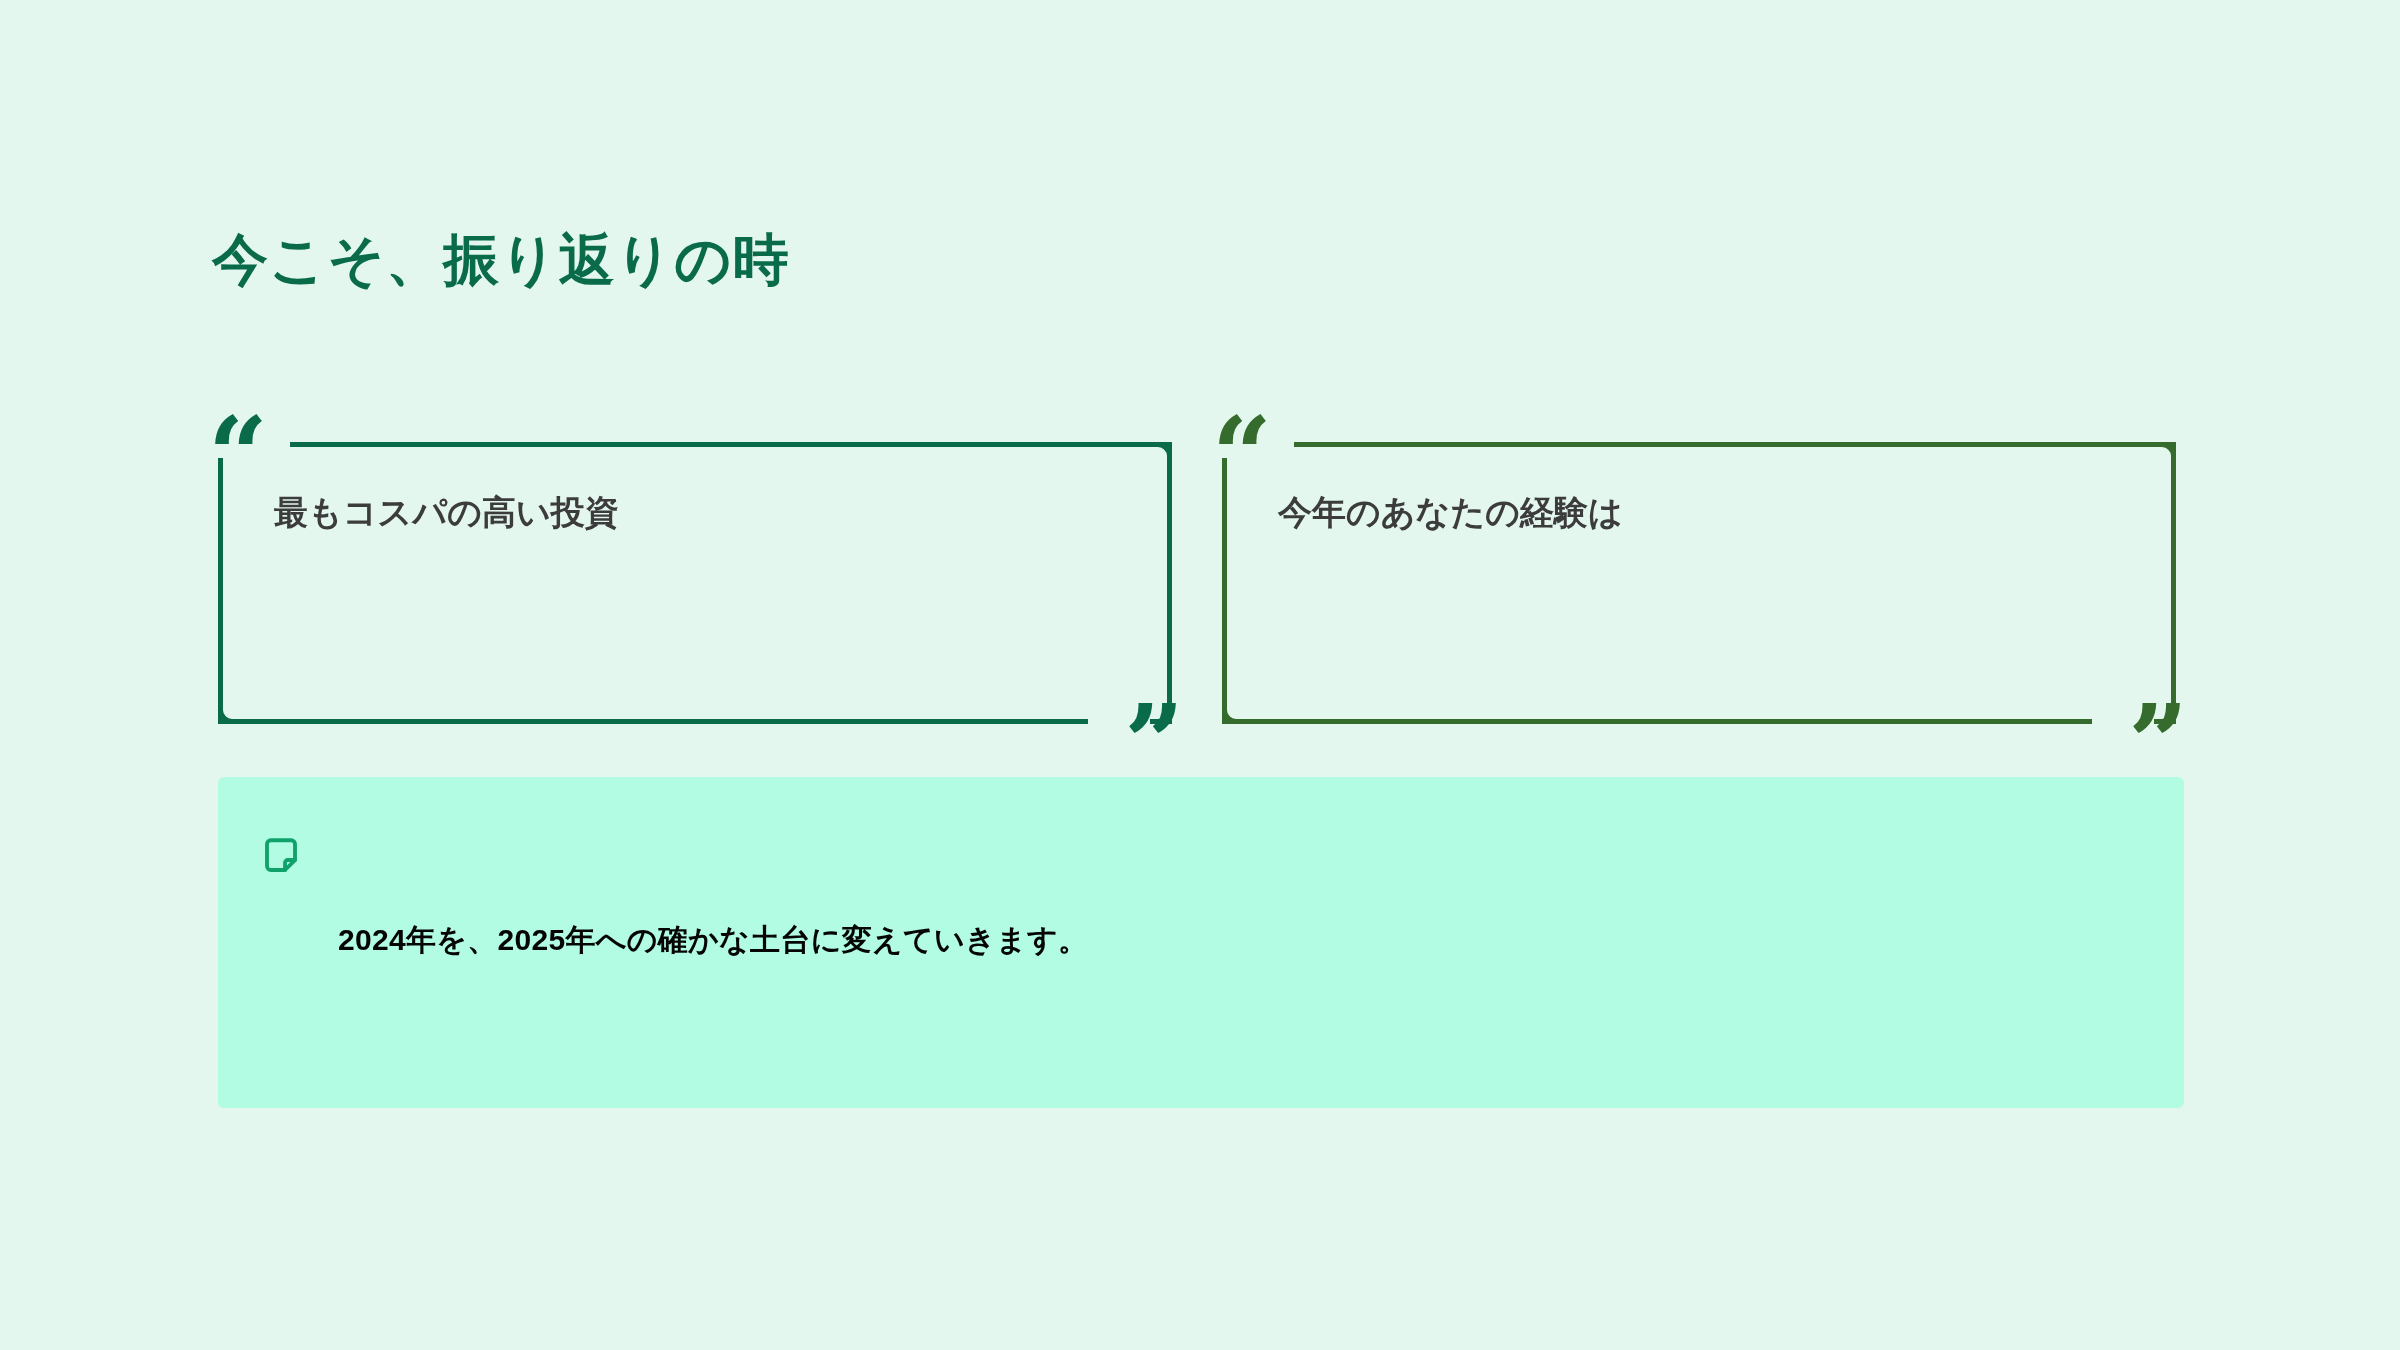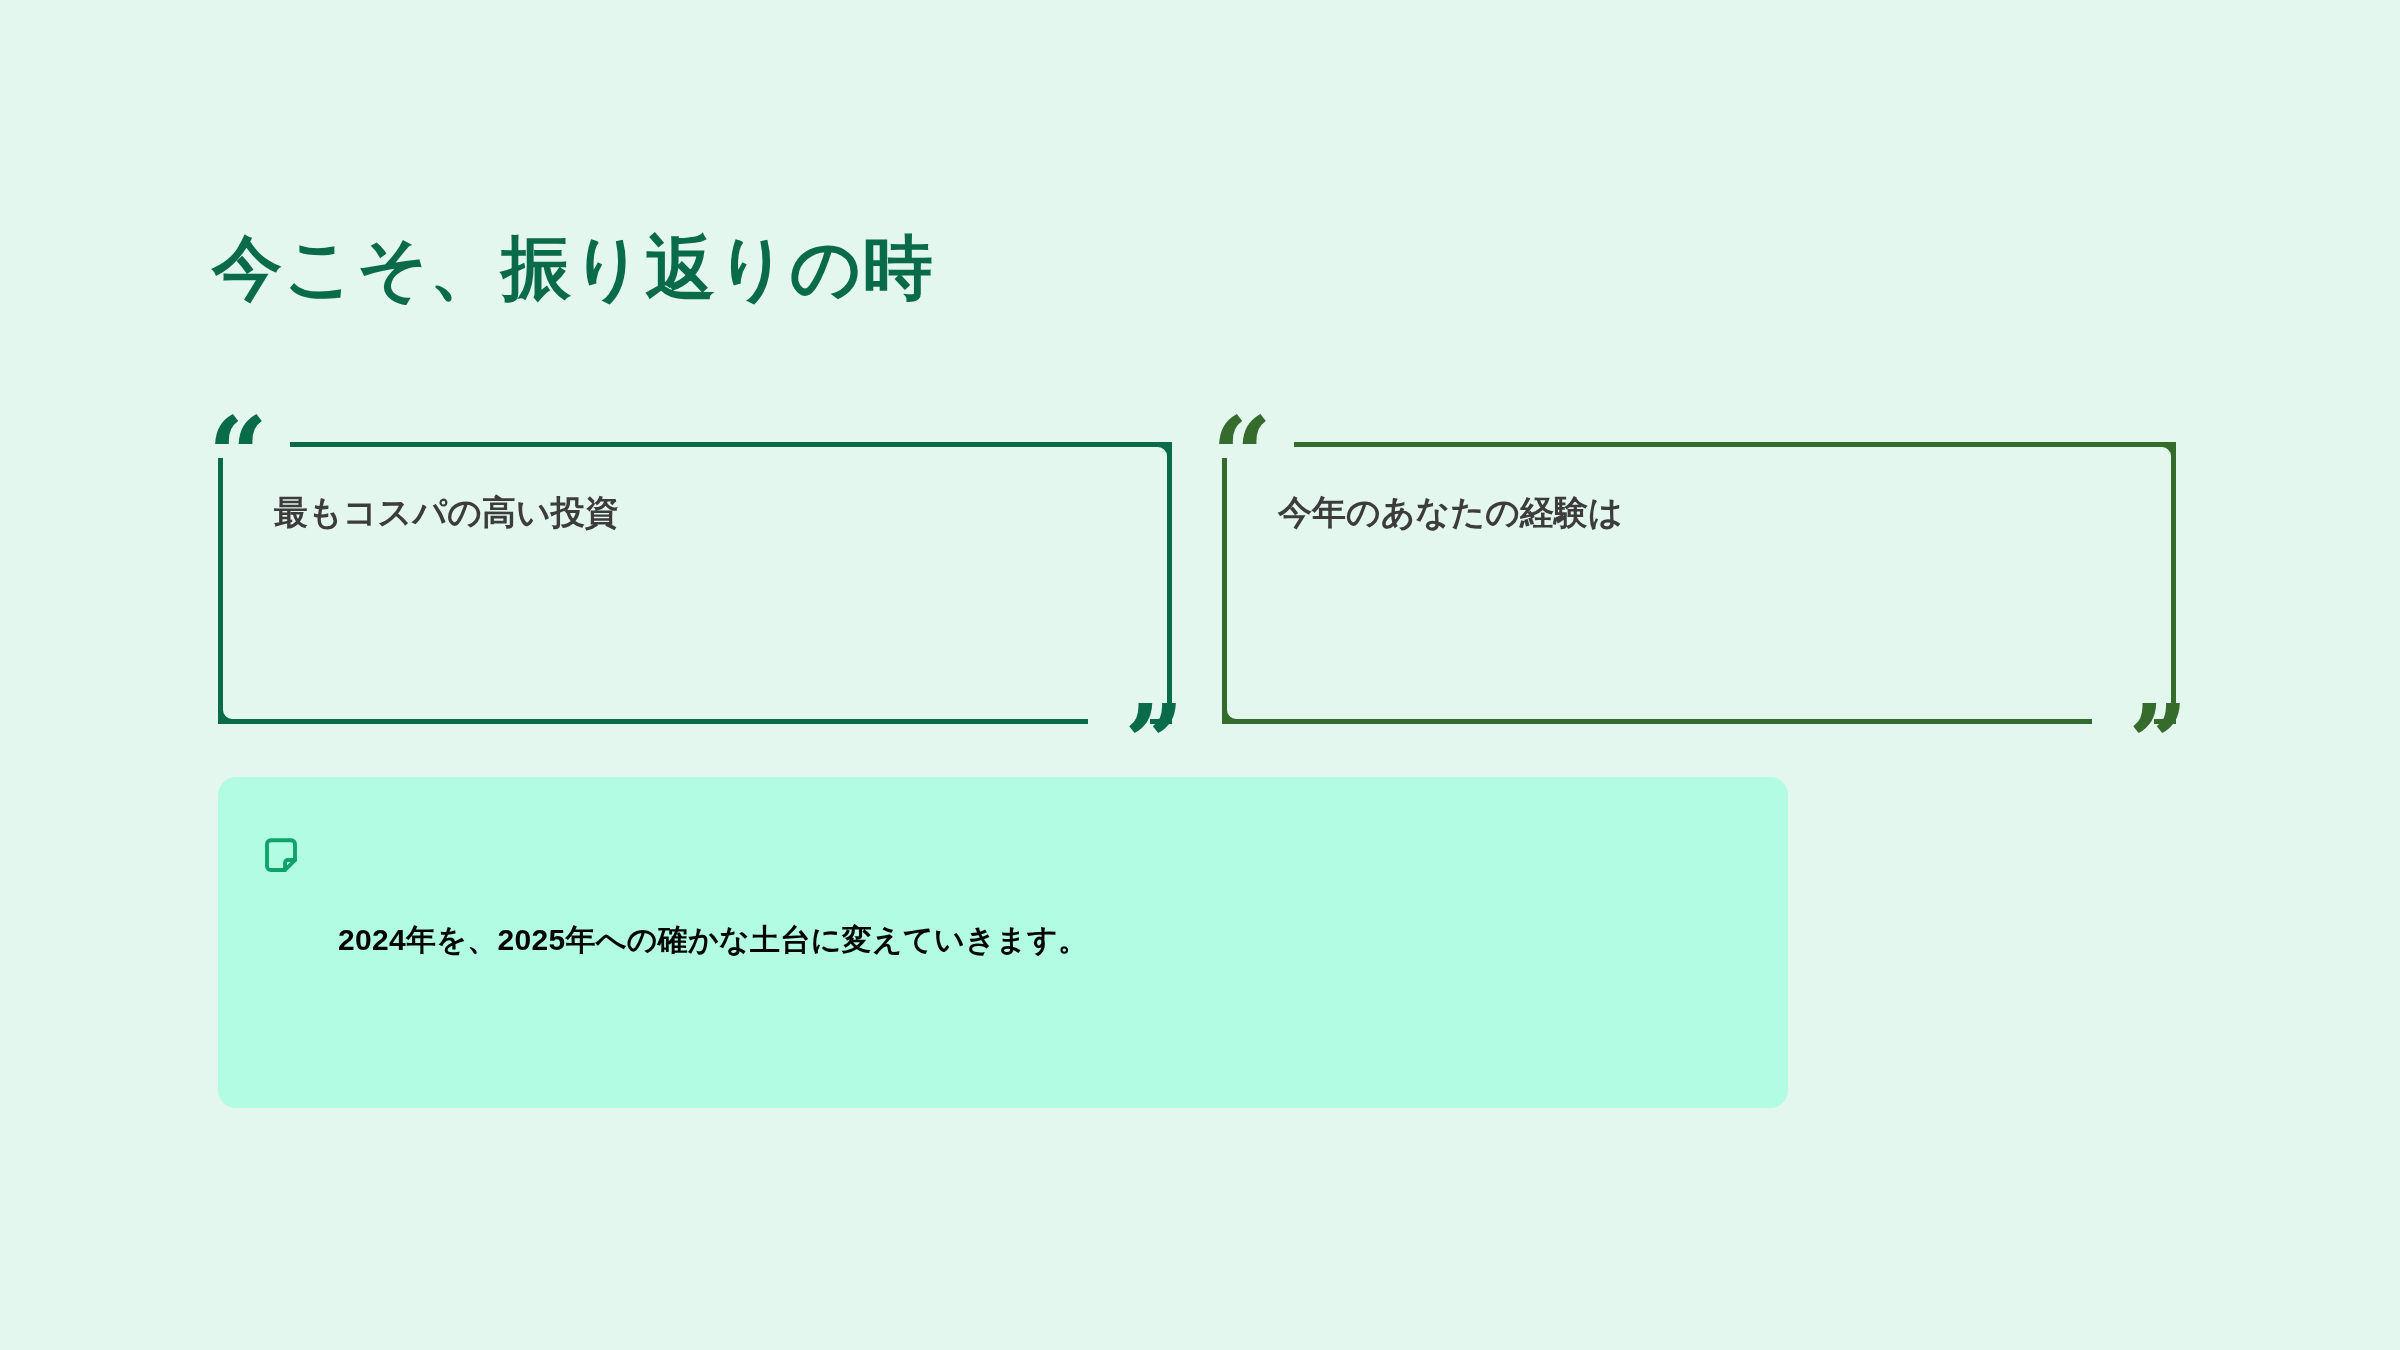--- a/index.html
+++ b/index.html
@@ -14,21 +14,21 @@
     background: #e4f7ef;
     font-family: "Liberation Sans", "DejaVu Sans", sans-serif;
     position: relative;
   }
 
   
   .page-title {
     position: absolute;
     left: 212px;
     top: 228px;
-    font-size: 70px;
+    font-size: 56px;
     font-weight: 700;
     letter-spacing: 0.02em;
     color: #0a6b4a;
     line-height: 1.15;
     white-space: nowrap;
   }
 
   
   .cards-row {
     position: absolute;
@@ -161,24 +161,24 @@
     color: #4a4a4a;
     line-height: 1.65;
     letter-spacing: 0.01em;
   }
 
   
   .banner {
     position: absolute;
     left: 218px;
     top: 777px;
-    width: 1570px;
+    width: 1966px;
     height: 331px;
     background: #b2fce4;
-    border-radius: 18px;
+    border-radius: 6px;
   }
   .banner-icon {
     position: absolute;
     left: 42px;
     top: 58px;
     width: 42px;
     height: 42px;
   }
   .banner-text {
     position: absolute;

